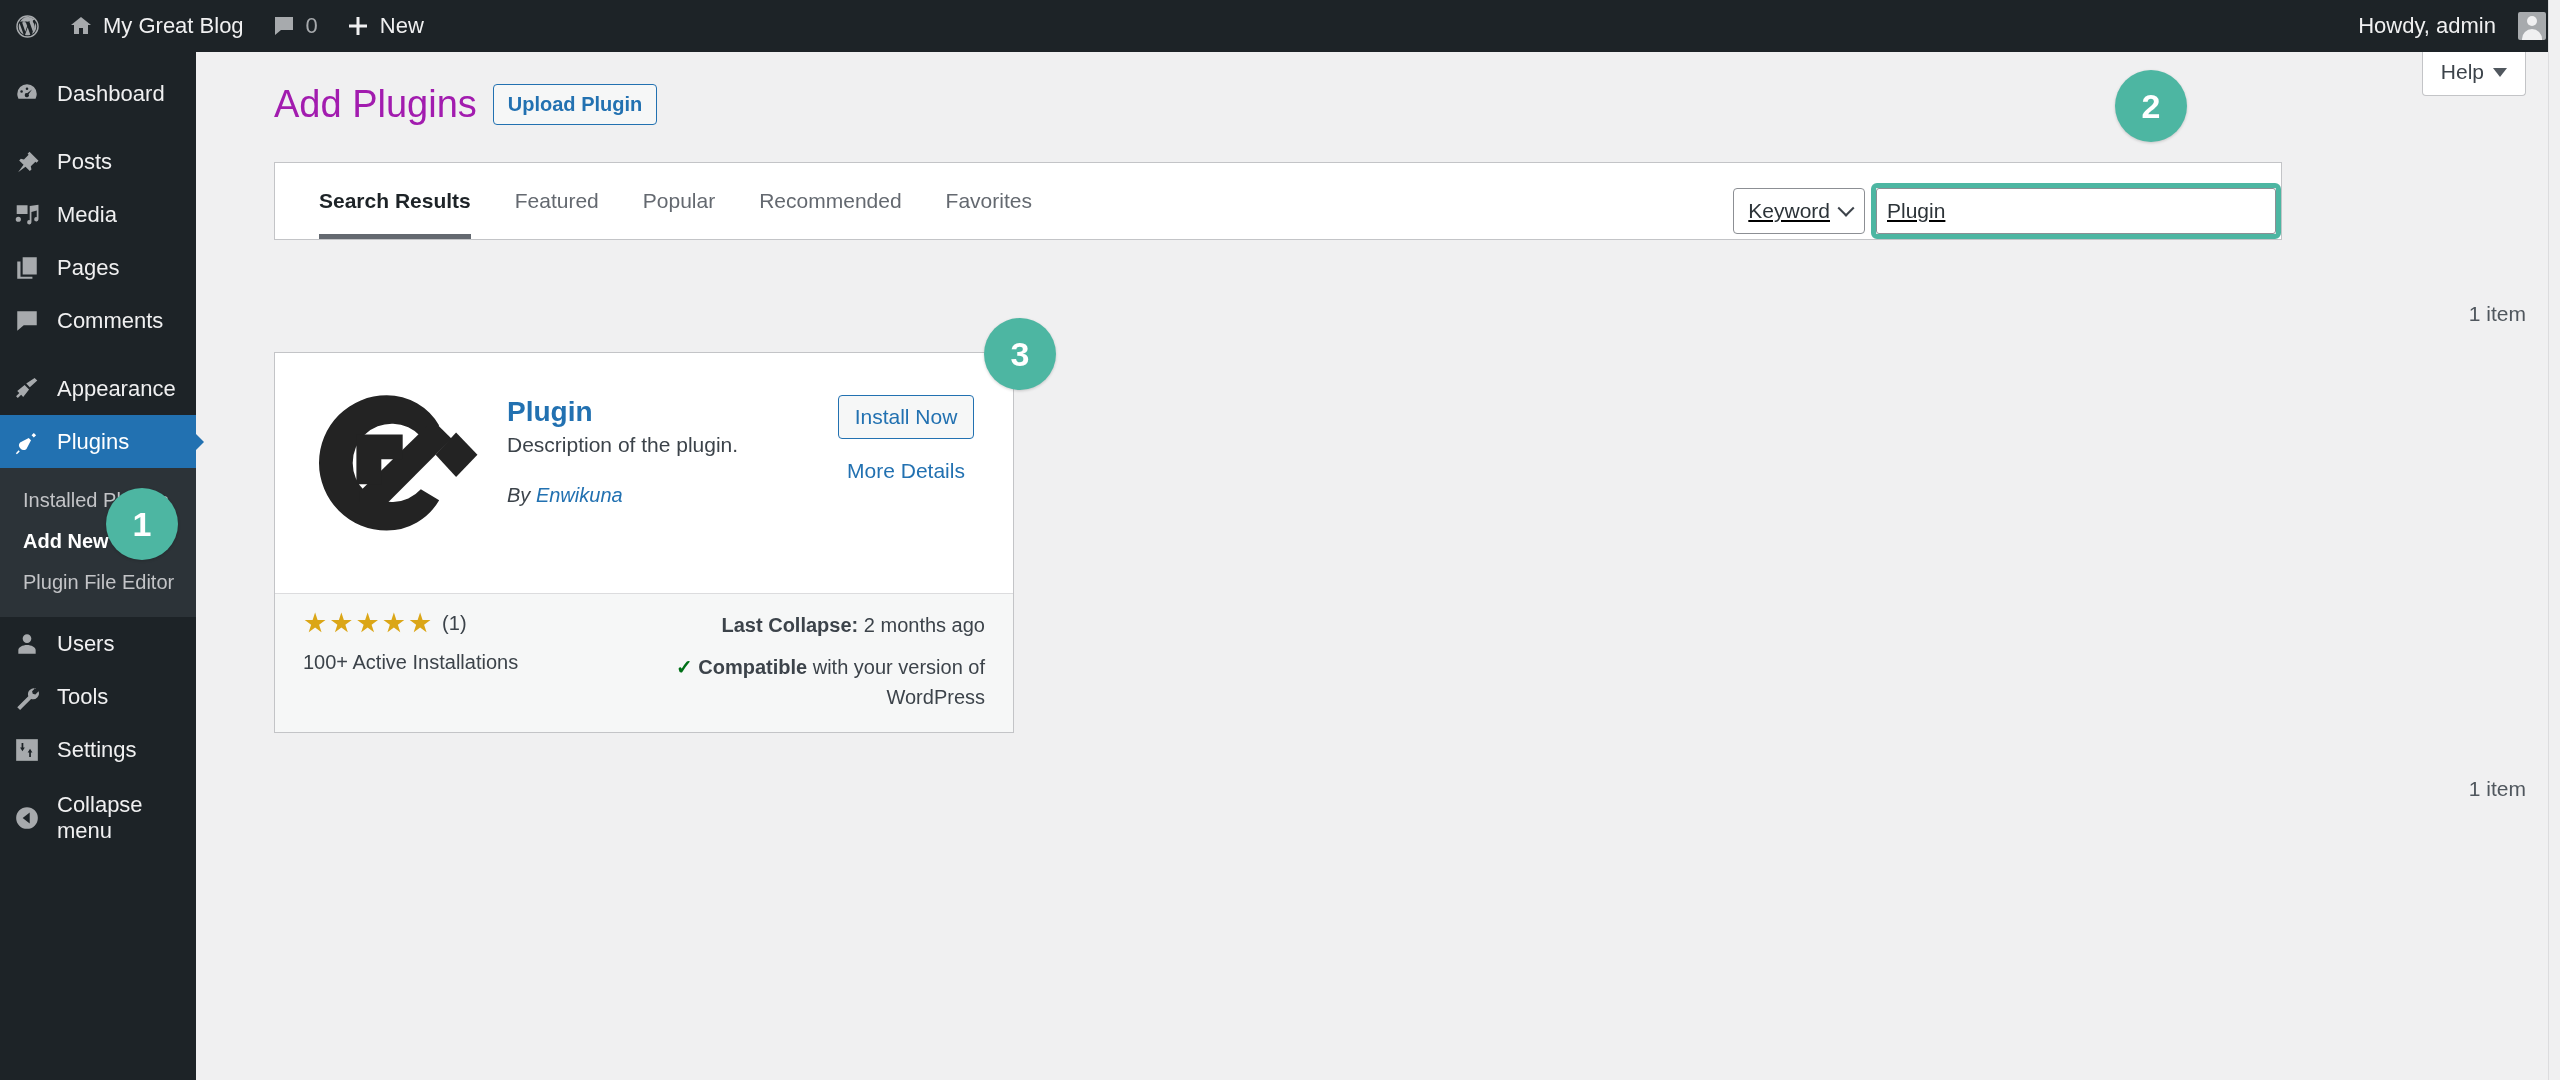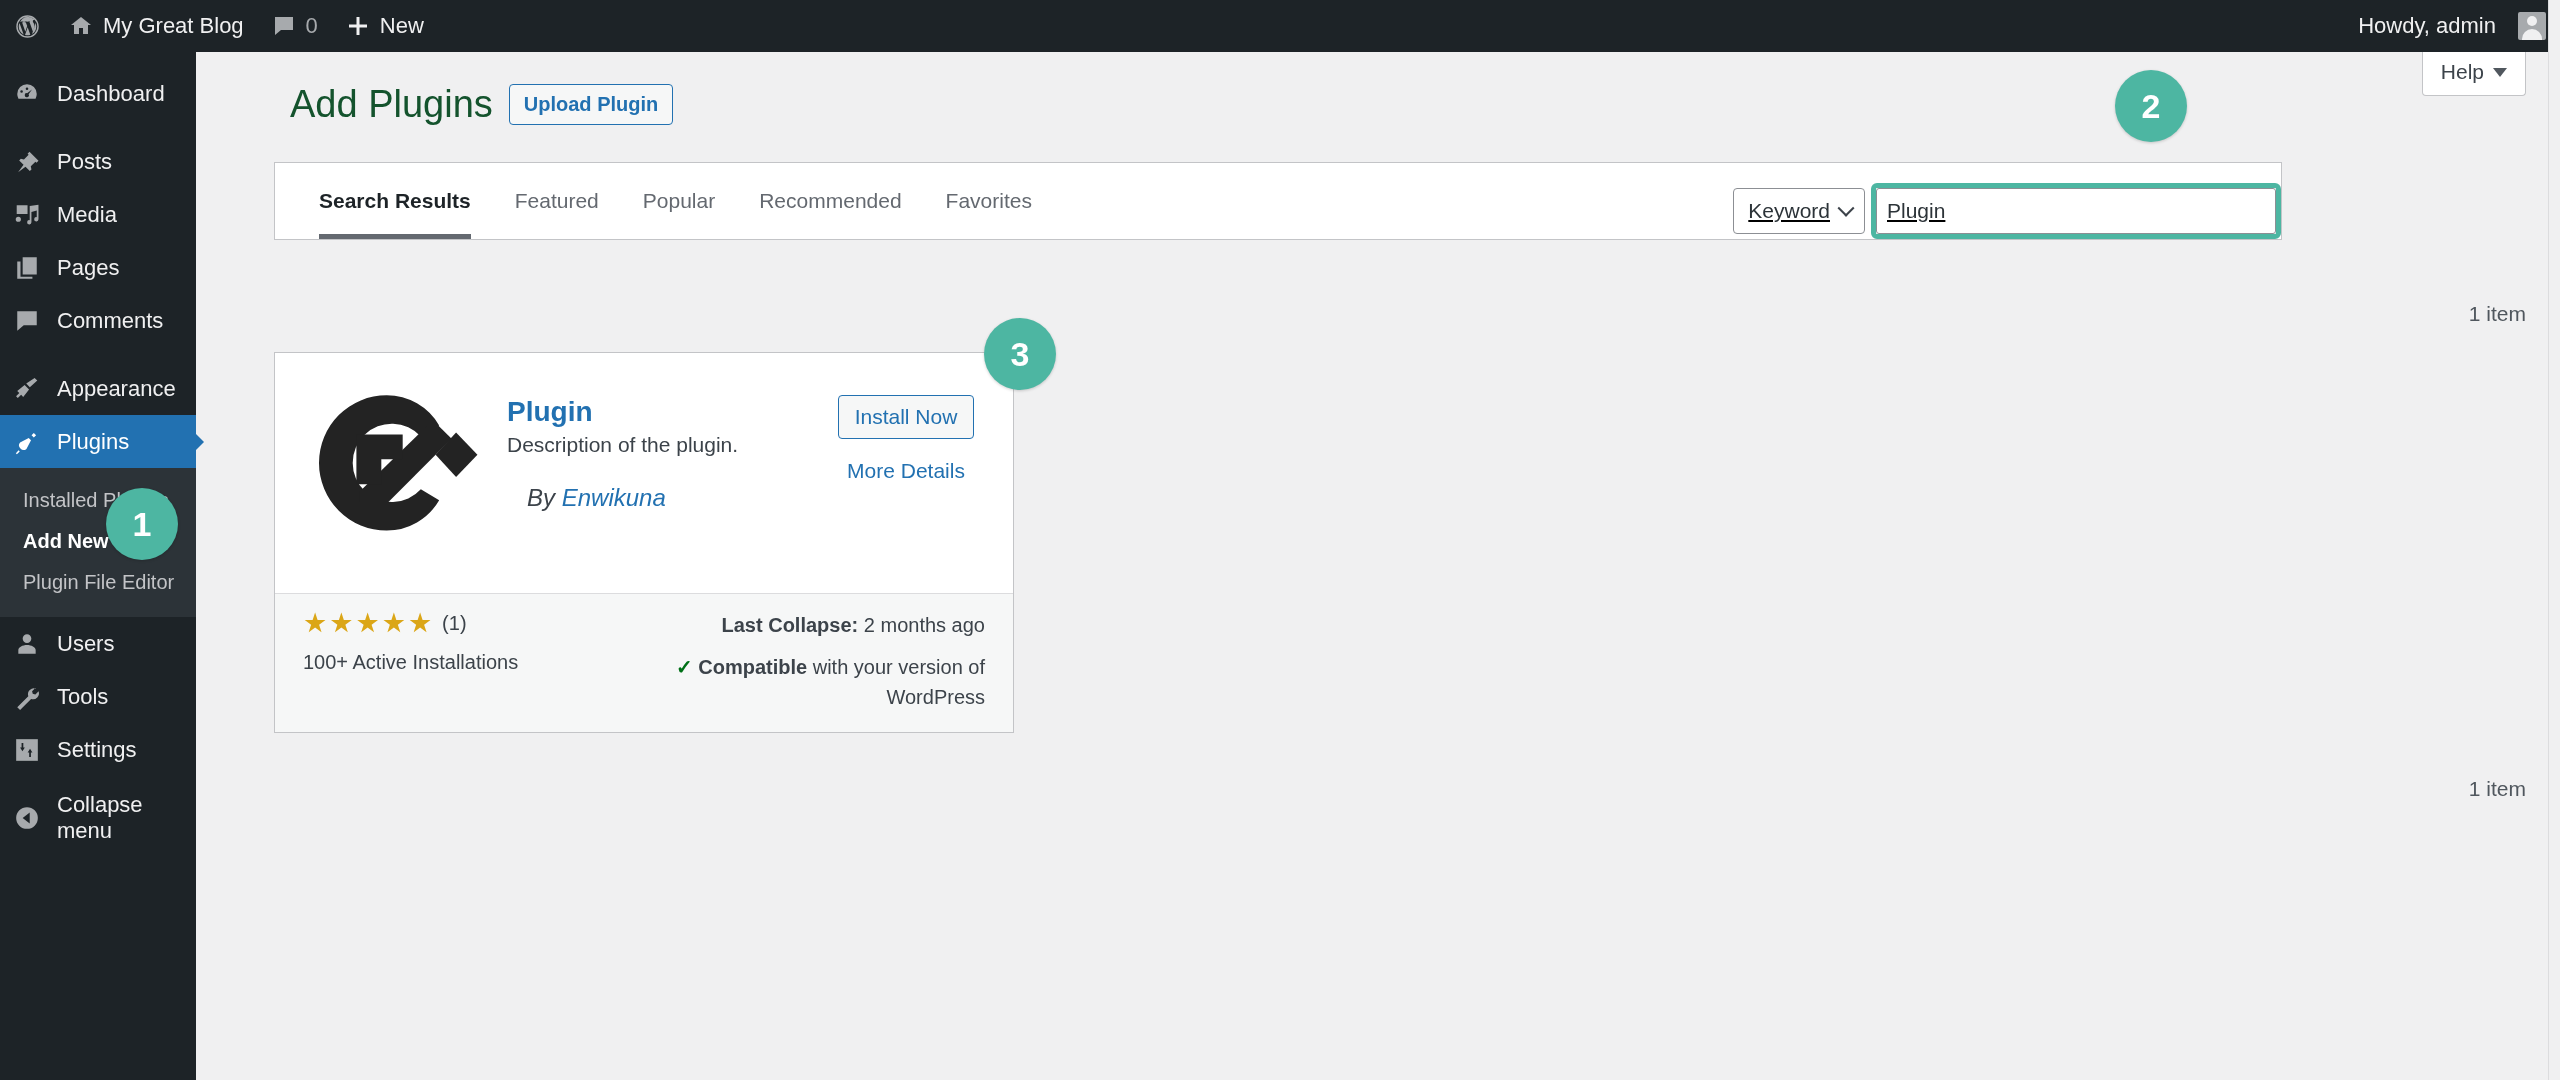--- a/index.html
+++ b/index.html
@@ -172,23 +172,22 @@
 
   #pagetitle-row {
     display: flex;
     align-items: center;
     gap: 16px;
     padding: 28px 0 0 34px;
   }
   #pagetitle {
     font-size: 38px;
     font-weight: 400;
-    color: #14532d;
+    color: #a21caf;
     line-height: 1.3;
-    margin-left: 16px;
   }
   #uploadbtn {
     border: 1px solid #2271b1;
     color: #2271b1;
     background: #f6f7f7;
     border-radius: 4px;
     padding: 7px 14px 8px 14px;
     font-size: 20px;
     font-weight: bold;
     line-height: 1.2;
@@ -309,24 +308,23 @@
     line-height: 1.2;
     margin-bottom: 26px;
   }
   #plugin-desc {
     font-size: 21px;
     color: #3c434a;
     line-height: 1.5;
     margin-bottom: 24px;
   }
   #plugin-author {
-    font-size: 24px;
+    font-size: 20px;
     color: #3c434a;
     font-style: italic;
-    margin-left: 20px;
   }
   #plugin-author a { color: #2271b1; text-decoration: none; font-style: italic; }
   #card-actions {
     width: 158px;
     flex: none;
     padding-top: 14px;
     text-align: center;
   }
   #installbtn {
     border: 1px solid #2271b1;

